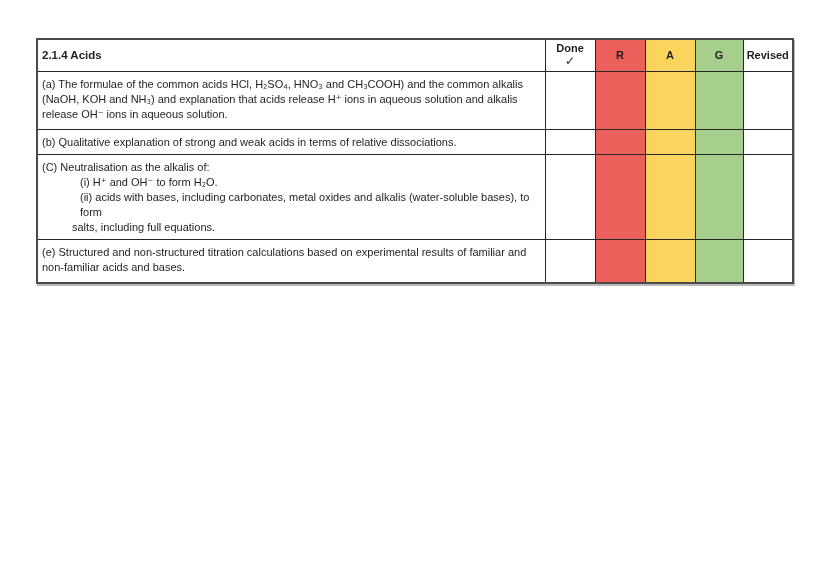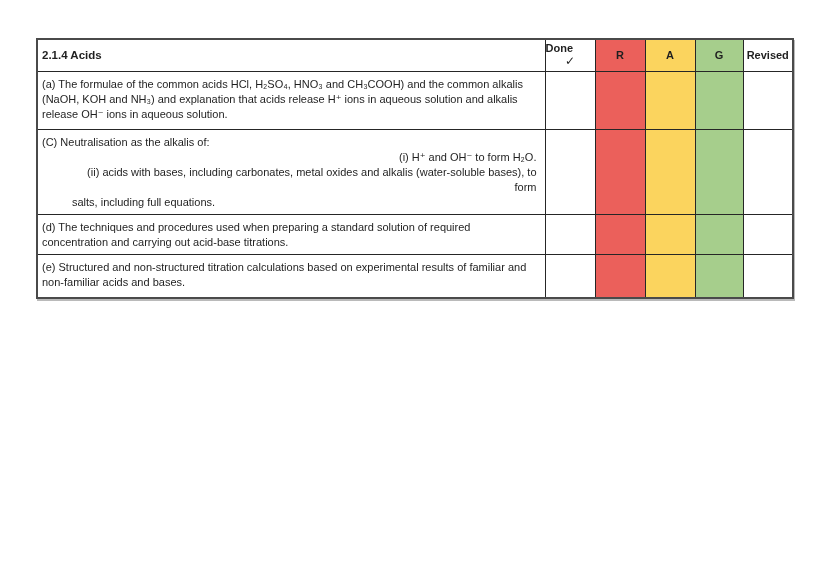--- a/index.html
+++ b/index.html
@@ -31,35 +31,35 @@
     line-height: 15px;
     vertical-align: top;
     overflow: hidden;
   }
   
   td.c-topic { padding: 5px 8px 4px 4px; }
   td.c-status { text-align: center; vertical-align: middle; }
   
   tr.header-row td { vertical-align: middle; font-weight: bold; }
   tr.header-row td.c-topic { font-size: 11.5px; }
-  .done-head { text-align: left; line-height: 13px; font-weight: bold; }
+  .done-head { text-align: center; line-height: 13px; font-weight: bold; }
   .done-check { text-align: center; line-height: 13px; font-weight: normal; font-size: 12px; }
   
   td.cell-red   { background: #EB605B; }
   td.cell-amber { background: #FBD45E; }
   td.cell-green { background: #A6CE8C; }
   
   tr.header-row   { height: 32px; }
   tr.row-a { height: 58px; }
   tr.row-b { height: 23px; }
   tr.row-c { height: 68px; }
   tr.row-d { height: 39px; }
   tr.row-e { height: 44px; padding-left: 24px; }
   
-  .sub      { margin-left: 38px; text-align: right; }
+  .sub      { margin-left: 38px; }
   .sub-cont { margin-left: 30px; }
 </style>
 </head>
 <body>
 
 <div class="page">
   <table class="checklist">
     <colgroup>
       <col style="width:508px">
       <col style="width:50px">
@@ -87,45 +87,45 @@
         <td class="c-topic">
           <div>(a) The formulae of the common acids HCl, H₂SO₄, HNO₃ and CH₃COOH) and the common alkalis (NaOH, KOH and NH₃) and explanation that acids release H⁺ ions in aqueous solution and alkalis  release OH⁻ ions in aqueous solution.</div>
         </td>
         <td class="c-status"></td>
         <td class="c-status cell-red"></td>
         <td class="c-status cell-amber"></td>
         <td class="c-status cell-green"></td>
         <td class="c-status"></td>
       </tr>
 
+      <tr class="row-b">
+        <td class="c-topic">
+          <div>(b) Qualitative explanation of strong and weak acids in terms of relative dissociations.</div>
+        </td>
+        <td class="c-status"></td>
+        <td class="c-status cell-red"></td>
+        <td class="c-status cell-amber"></td>
+        <td class="c-status cell-green"></td>
+        <td class="c-status"></td>
+      </tr>
 
       <tr class="row-c">
         <td class="c-topic">
           <div>(C) Neutralisation as the alkalis of:</div>
           <div class="sub">(i) H⁺ and OH⁻ to form H₂O.</div>
           <div class="sub">(ii) acids with bases, including carbonates, metal oxides and alkalis (water-soluble bases), to form</div>
           <div class="sub-cont">salts, including full equations.</div>
         </td>
         <td class="c-status"></td>
         <td class="c-status cell-red"></td>
         <td class="c-status cell-amber"></td>
         <td class="c-status cell-green"></td>
         <td class="c-status"></td>
       </tr>
 
-      <tr class="row-d">
-        <td class="c-topic">
-          <div>(d) The techniques and procedures used when preparing a standard solution of required concentration and carrying out acid-base titrations.</div>
-        </td>
-        <td class="c-status"></td>
-        <td class="c-status cell-red"></td>
-        <td class="c-status cell-amber"></td>
-        <td class="c-status cell-green"></td>
-        <td class="c-status"></td>
-      </tr>
 
       <tr class="row-e">
         <td class="c-topic">
           <div>(e) Structured and non-structured titration calculations based on experimental results of familiar and non-familiar acids and bases.</div>
         </td>
         <td class="c-status"></td>
         <td class="c-status cell-red"></td>
         <td class="c-status cell-amber"></td>
         <td class="c-status cell-green"></td>
         <td class="c-status"></td>

